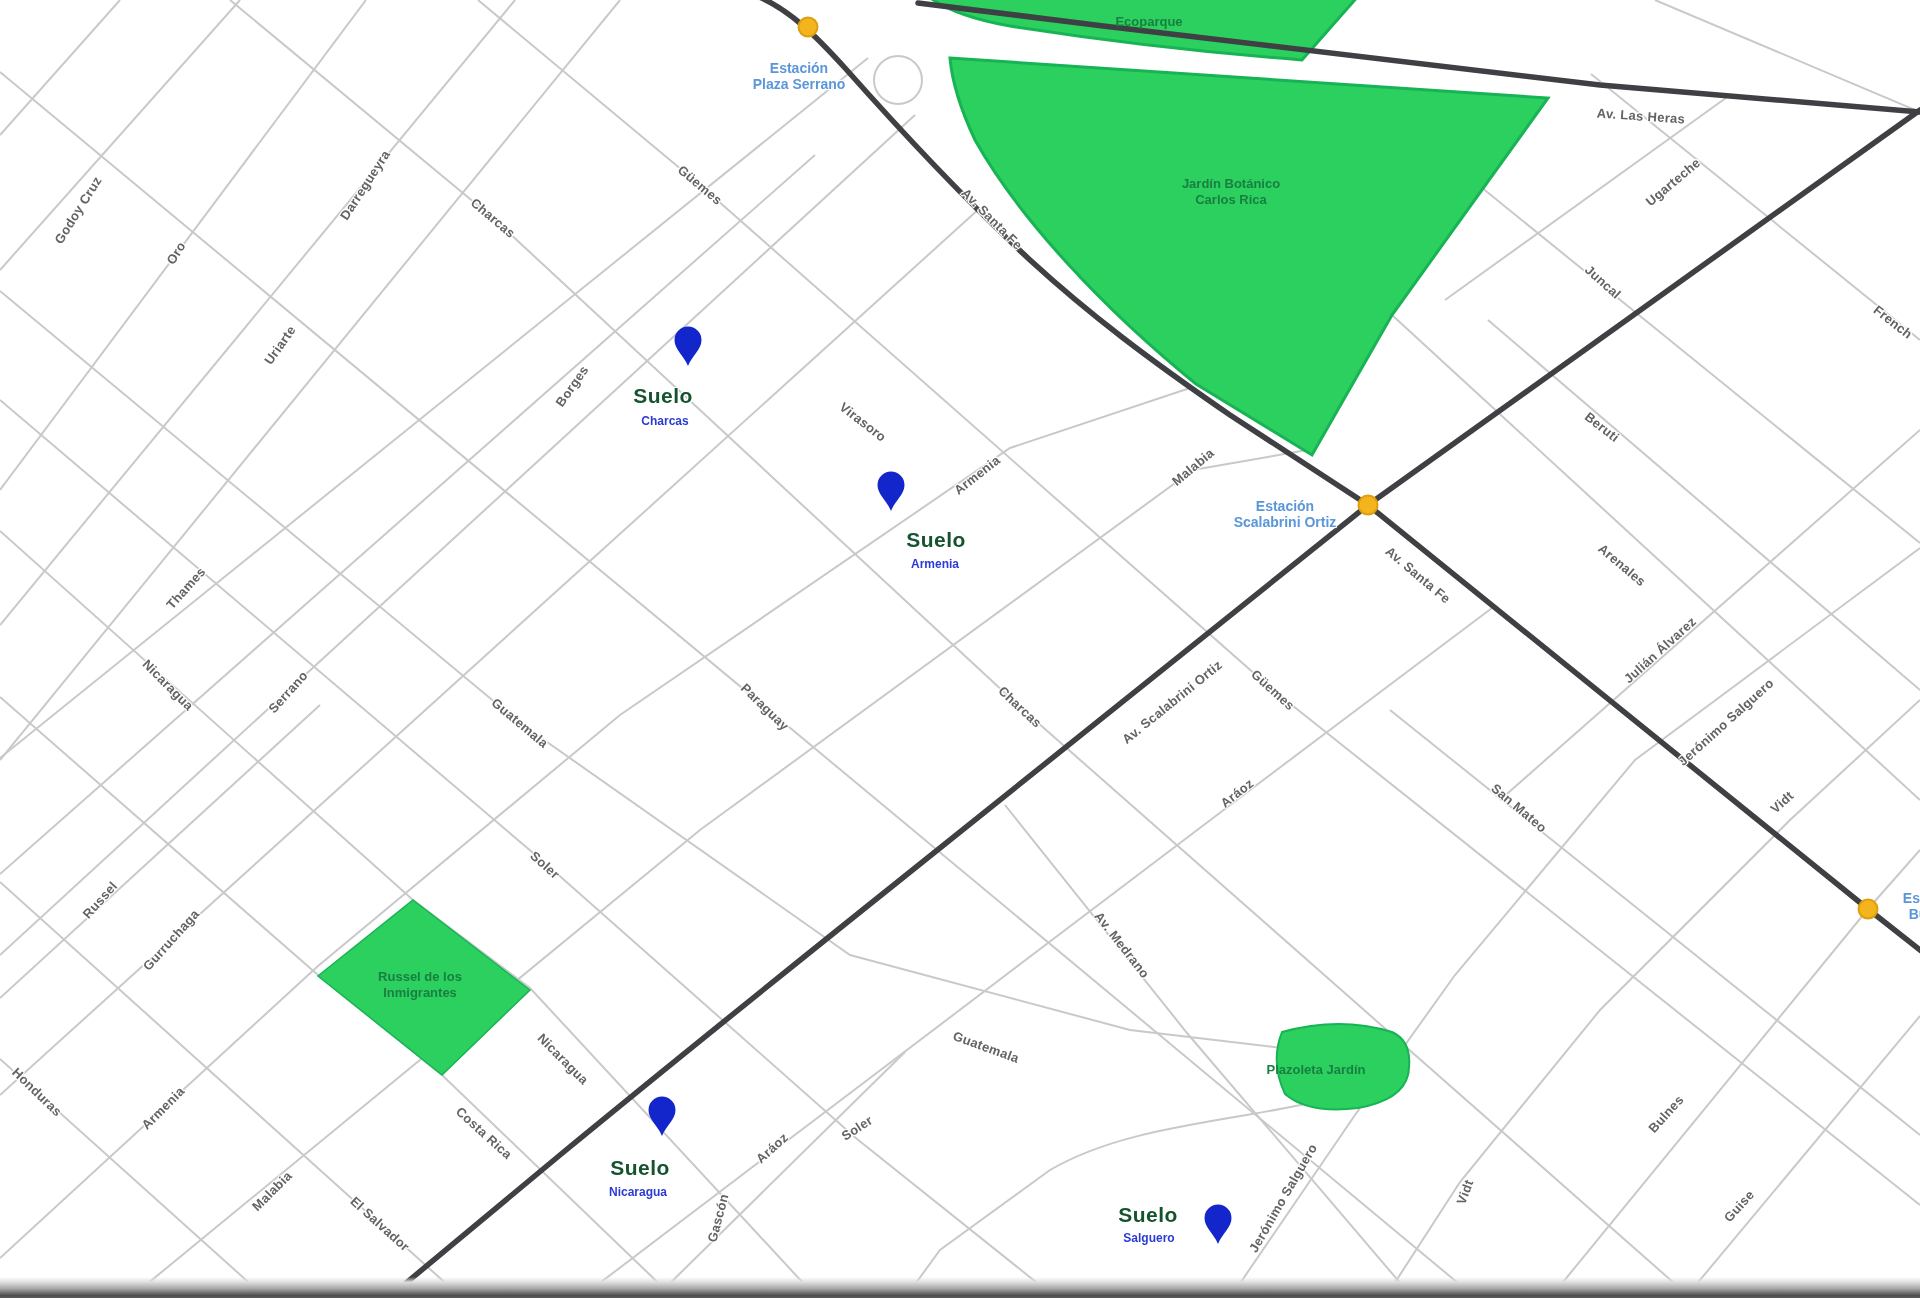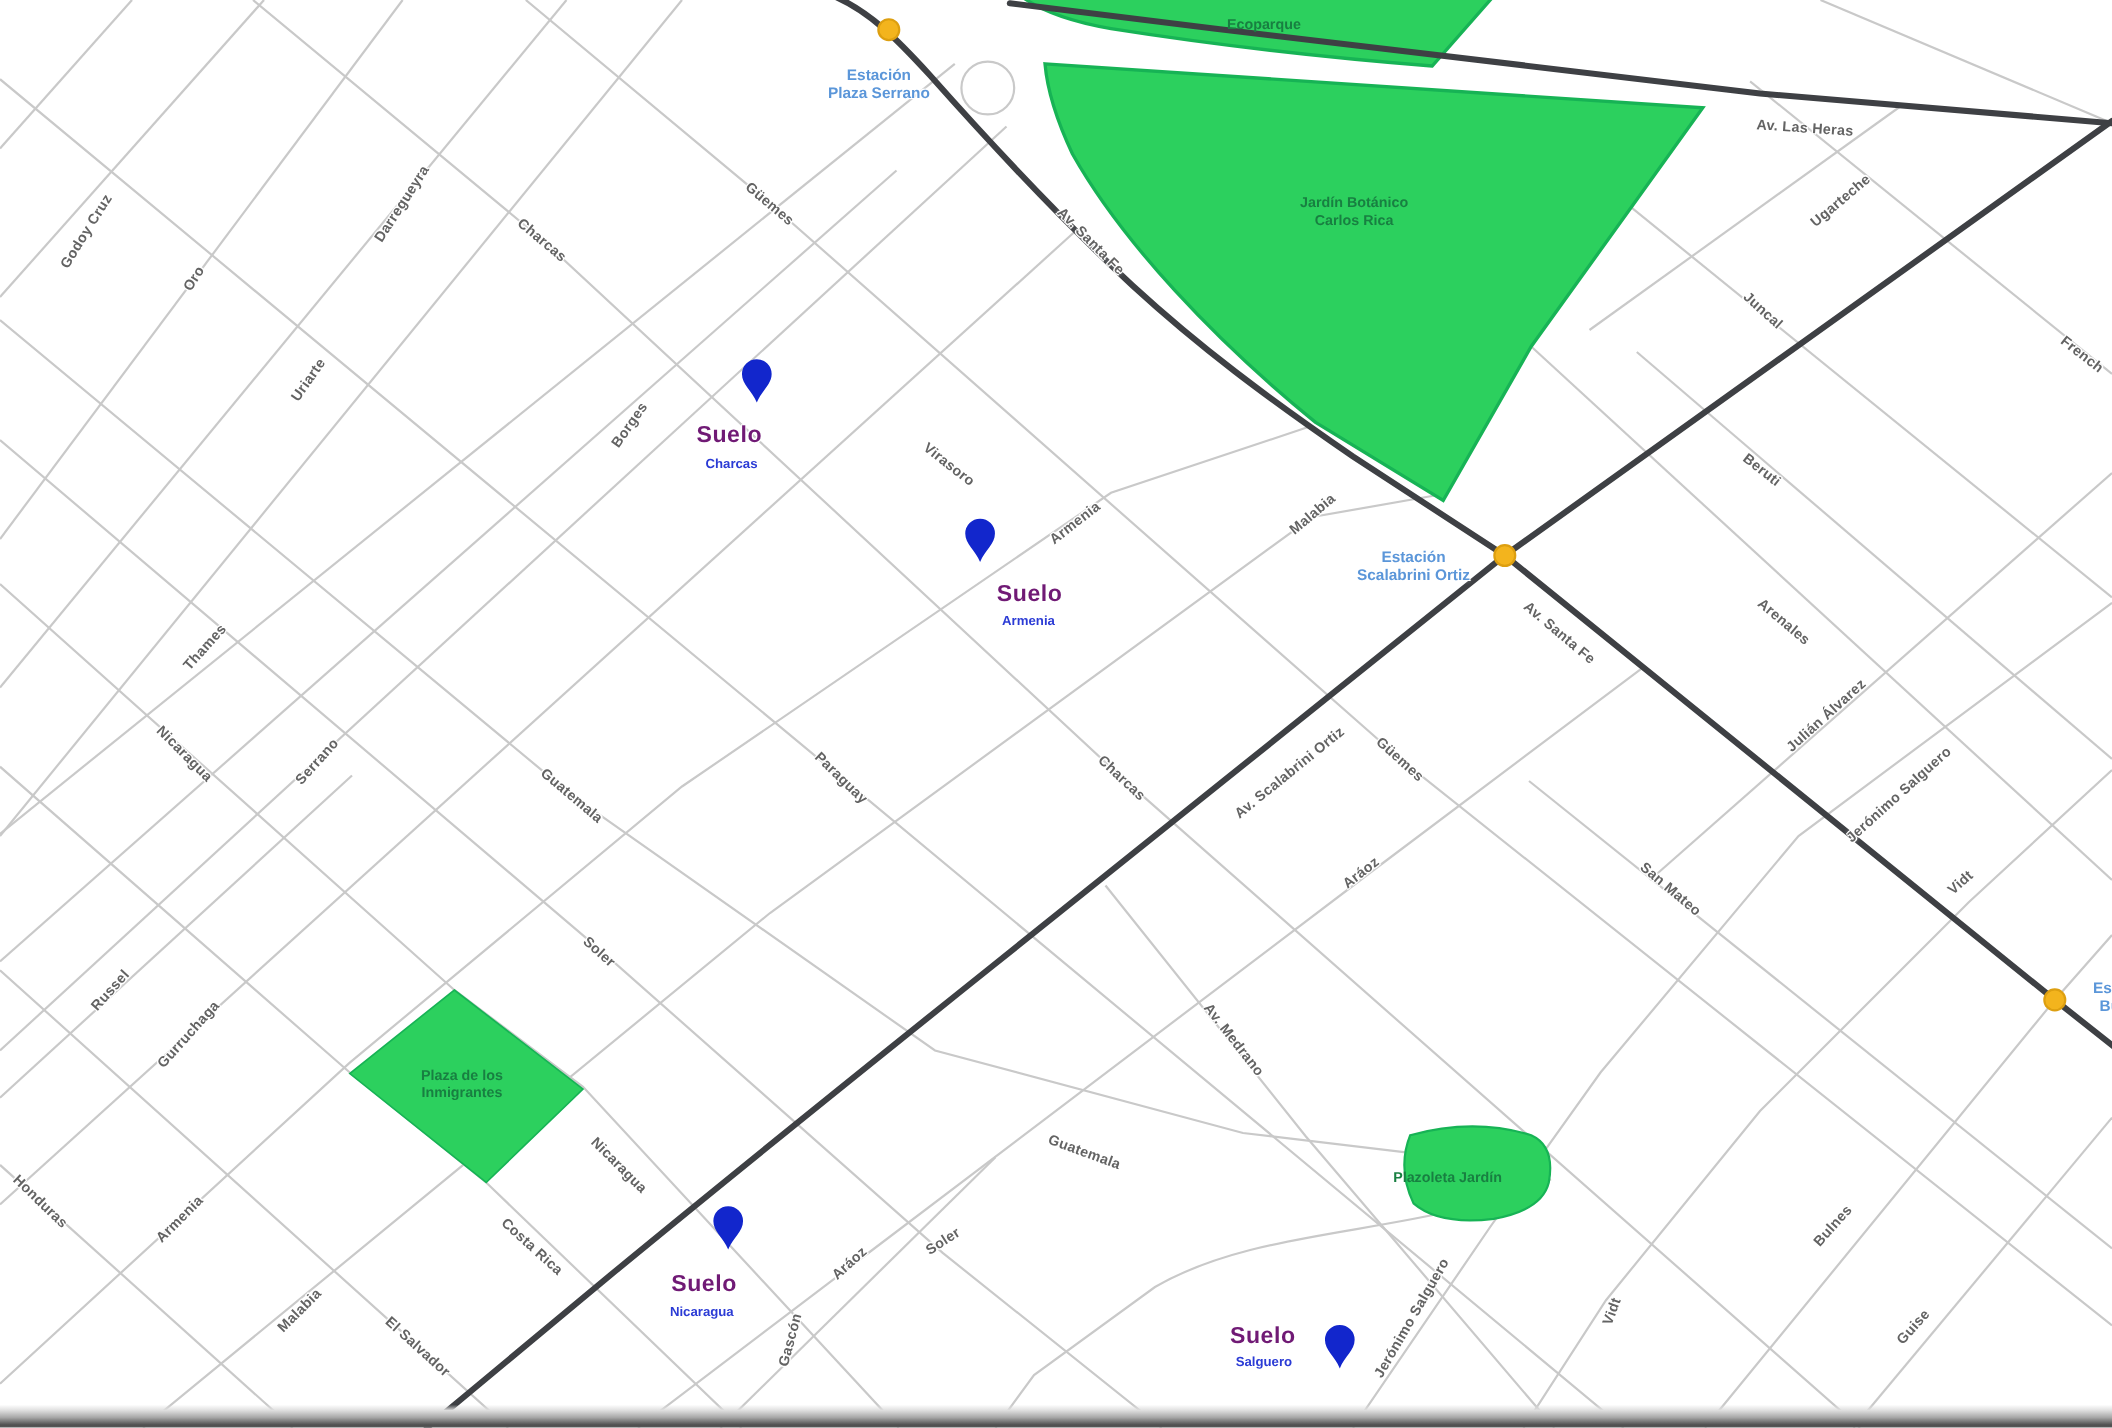--- a/index.html
+++ b/index.html
@@ -13,21 +13,21 @@
   .park-label{position:absolute;transform:translate(-50%,-50%);text-align:center;
     font-size:13px;font-weight:700;color:#187f41;line-height:1.2;white-space:nowrap;}
   .station-dot{position:absolute;width:21px;height:21px;border-radius:50%;
     background:#f3b41d;border:2px solid #dd9f10;box-sizing:border-box;
     transform:translate(-50%,-50%);pointer-events:auto;}
   .station-label{position:absolute;transform:translate(-50%,-50%);text-align:center;
     font-size:14px;font-weight:700;color:#5b96d9;line-height:1.15;white-space:nowrap;
     text-shadow:-1px -1px 0 #fff,1px -1px 0 #fff,-1px 1px 0 #fff,1px 1px 0 #fff,0 0 4px #fff;}
   .suelo-pin{position:absolute;width:30px;height:42px;transform:translate(-50%,-100%);pointer-events:auto;cursor:pointer;}
   .suelo-logo{position:absolute;transform:translate(-50%,-50%);font-size:21px;font-weight:700;
-    color:#701a75;letter-spacing:.5px;white-space:nowrap;
+    color:#14532d;letter-spacing:.5px;white-space:nowrap;
     text-shadow:-1px -1px 0 #fff,1px -1px 0 #fff,-1px 1px 0 #fff,1px 1px 0 #fff;}
   .suelo-sub{position:absolute;transform:translate(-50%,-50%);font-size:12px;font-weight:700;
     color:#2b3bd5;white-space:nowrap;
     text-shadow:-1px -1px 0 #fff,1px -1px 0 #fff,-1px 1px 0 #fff,1px 1px 0 #fff;}
   #bottom-bar{position:absolute;left:0;bottom:0;width:100%;height:21px;
     background:linear-gradient(180deg,rgba(230,230,230,0) 0%,#dedede 25%,#a8a8a8 55%,#4e4e4e 88%,#5a5a5a 100%);}
 </style>
 </head>
 <body>
 
@@ -144,21 +144,21 @@
     </div>
   <div class="layer" id="park-label-layer">
       <div class="park-label" style="left: 1149px; top: 22px;">
         <div>Ecoparque</div>
       </div>
       <div class="park-label" style="left: 1231px; top: 192px; text-align: center;">
         <div>Jardín Botánico</div>
         <div>Carlos Rica</div>
       </div>
       <div class="park-label" style="left: 420px; top: 985px;">
-        <div>Plaza de los</div>
+        <div>Russel de los</div>
         <div>Inmigrantes</div>
       </div>
       <div class="park-label" style="left: 1316px; top: 1070px;">
         <div>Plazoleta Jardín</div>
       </div>
     </div>
   <div class="layer" id="station-layer">
       <div class="station-dot" style="left: 808px; top: 27px;"></div>
       <div class="station-label" style="left: 799px; top: 76px;">
         <div>Estación</div>

